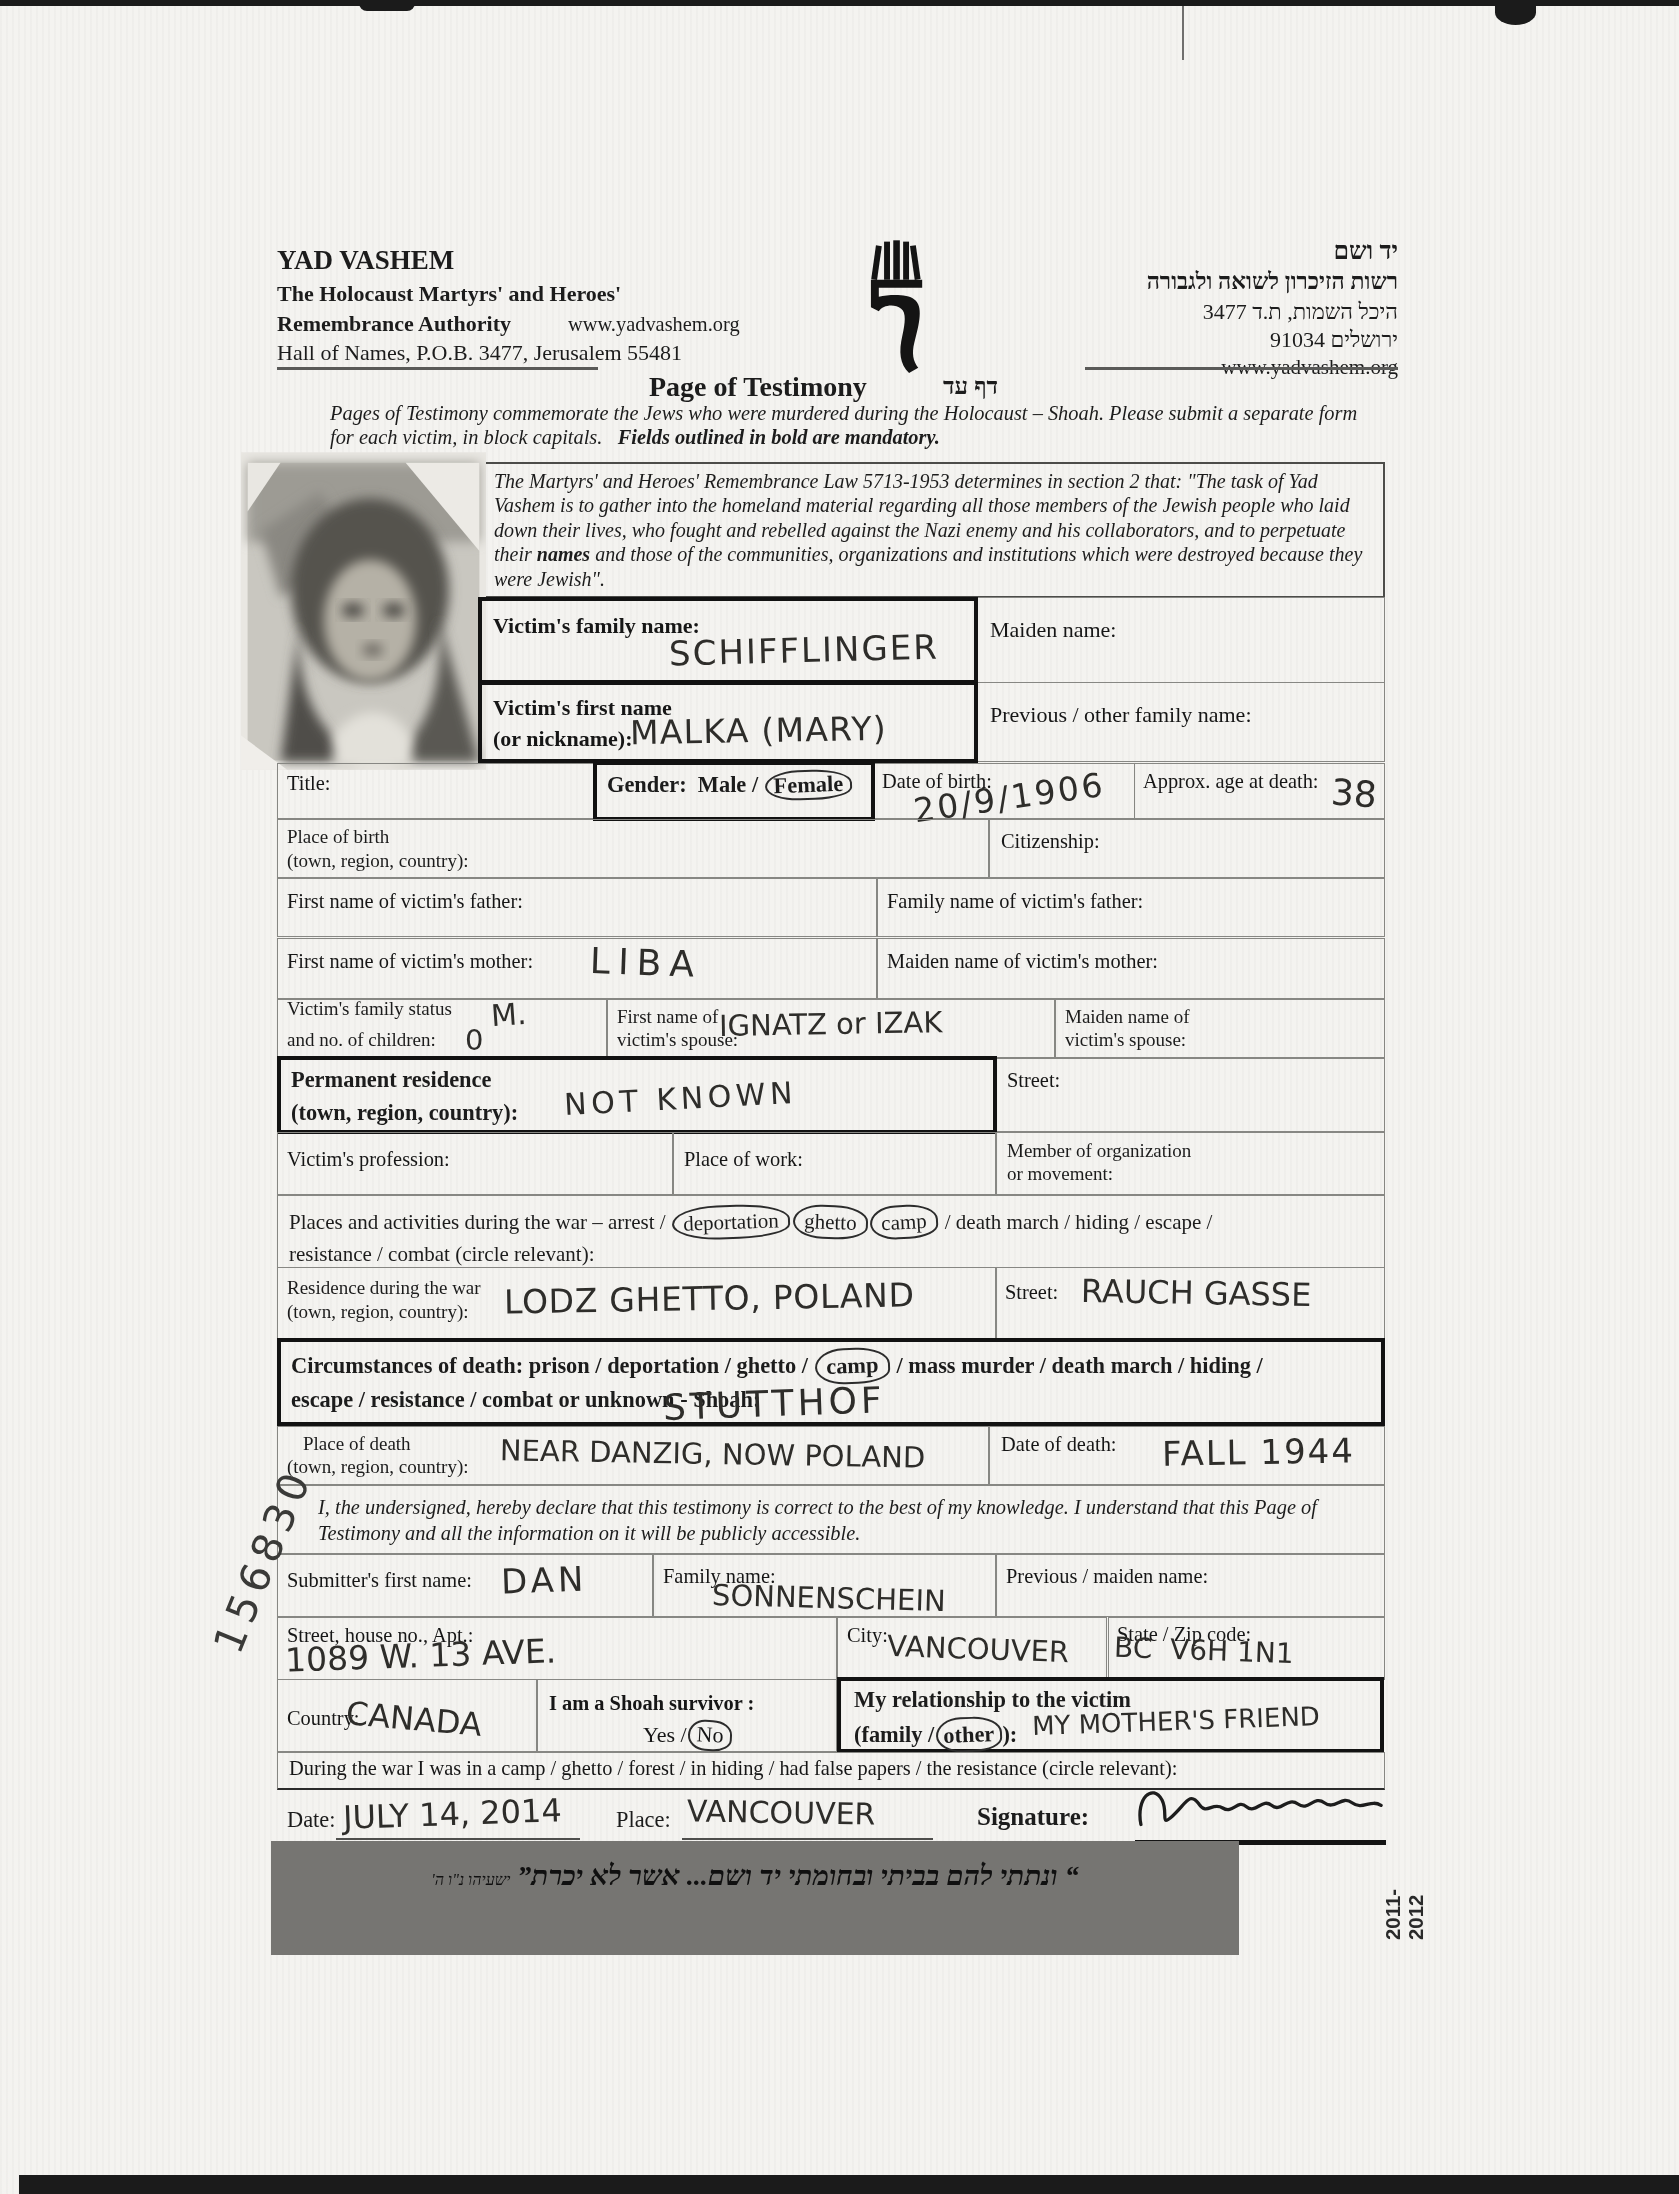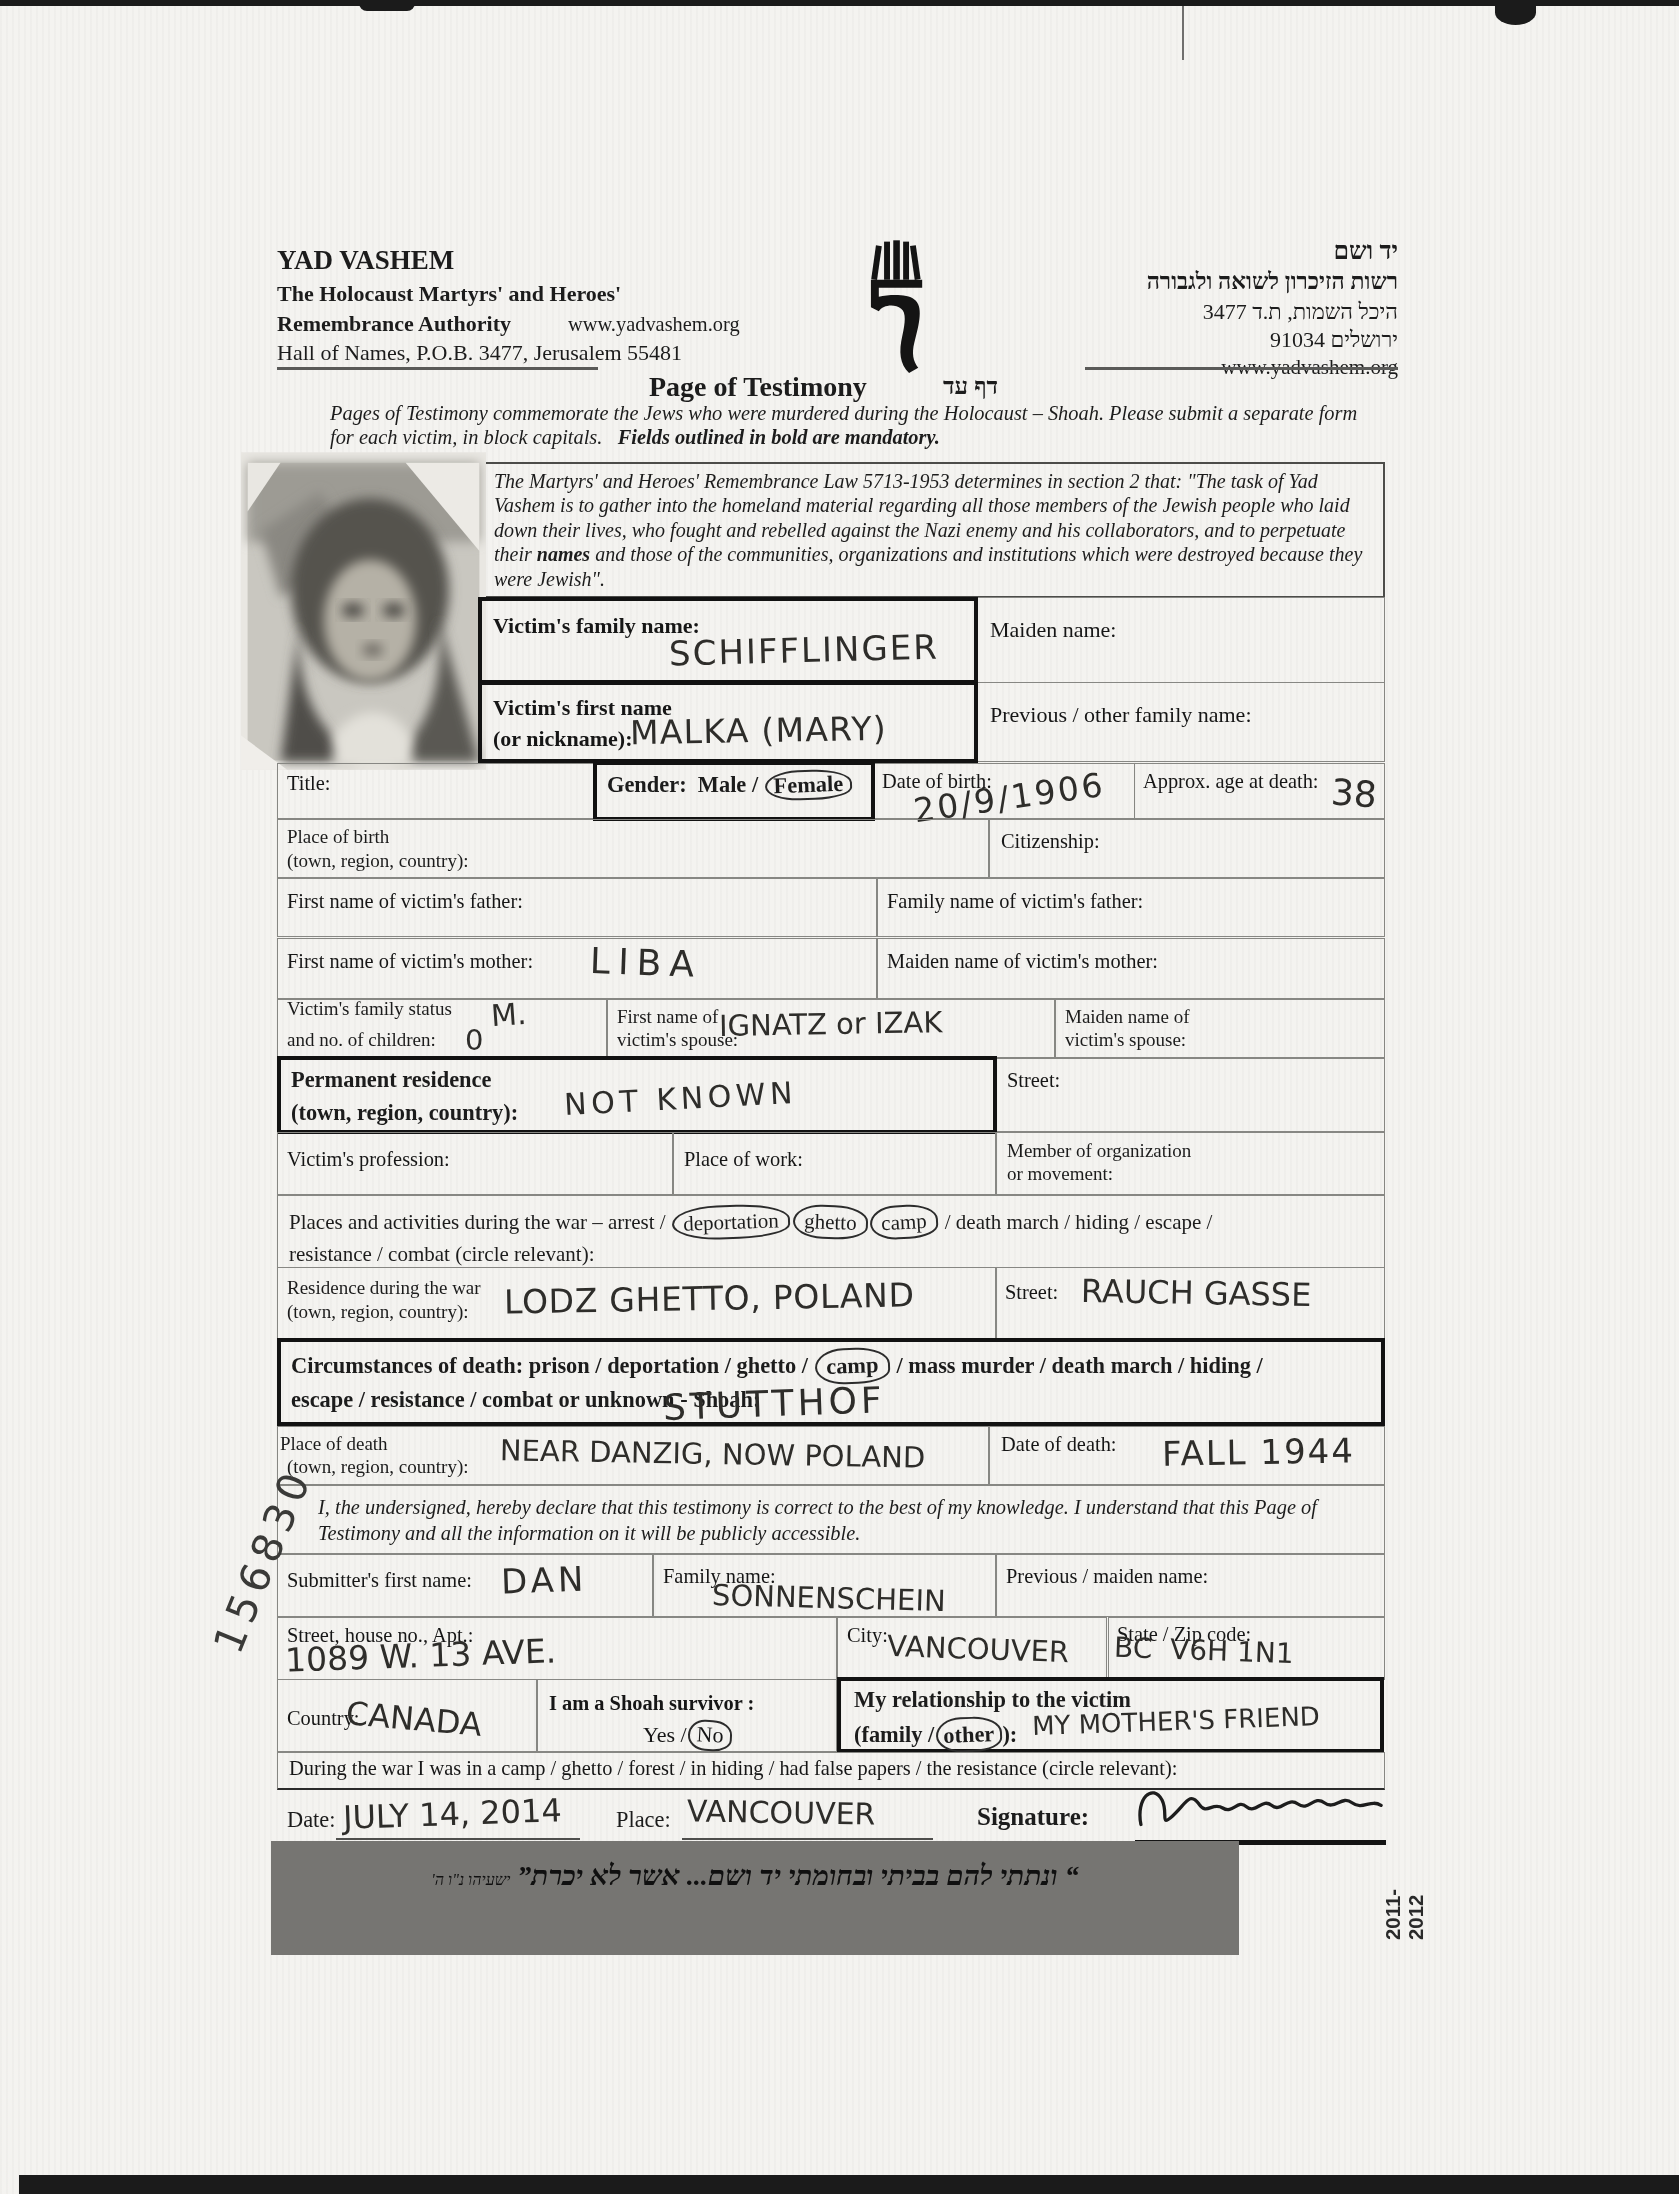--- a/index.html
+++ b/index.html
@@ -196,21 +196,21 @@
     <span>Circumstances of death: prison / deportation / ghetto /</span>
     <span class="circ">camp</span>
     <span>/ mass murder / death march / hiding /</span>
     <br>
     <span>escape / resistance / combat or unknown - Shoah:</span>
   </div>
   <div class="hw" style="left:663px;top:1383px;font-size:36px;letter-spacing:4px;transform:rotate(-2deg);">STUTTHOF</div>
 
   <div class="cell" style="left:277px;top:1426px;width:712px;height:59px;"></div>
   <div class="cell" style="left:989px;top:1426px;width:396px;height:59px;"></div>
-  <div class="abs sm" style="left:280px;top:1432px;text-align:right;">Place of death</div>
+  <div class="abs sm" style="left:303px;top:1432px;text-align:right;">Place of death</div>
   <div class="abs sm" style="left:287px;top:1455px;">(town, region, country):</div>
   <div class="hw" style="left:500px;top:1437px;font-size:29px;transform:rotate(1deg);">NEAR DANZIG, NOW POLAND</div>
   <div class="abs lbl" style="left:1001px;top:1432px;">Date of death:</div>
   <div class="hw" style="left:1162px;top:1432px;font-size:34px;letter-spacing:2px;transform:rotate(-1deg);">FALL 1944</div>
 
   <div class="cell" style="left:277px;top:1485px;width:1108px;height:69px;"></div>
   <div class="abs it" style="left:318px;top:1494px;width:1048px;font-size:20.4px;line-height:26px;">I, the undersigned, hereby declare that this testimony is correct to the best of my knowledge. I understand that this Page of Testimony and all the information on it will be publicly accessible.</div>
 
   <div class="cell" style="left:277px;top:1554px;width:376px;height:63px;"></div>
   <div class="cell" style="left:653px;top:1554px;width:343px;height:63px;"></div>

